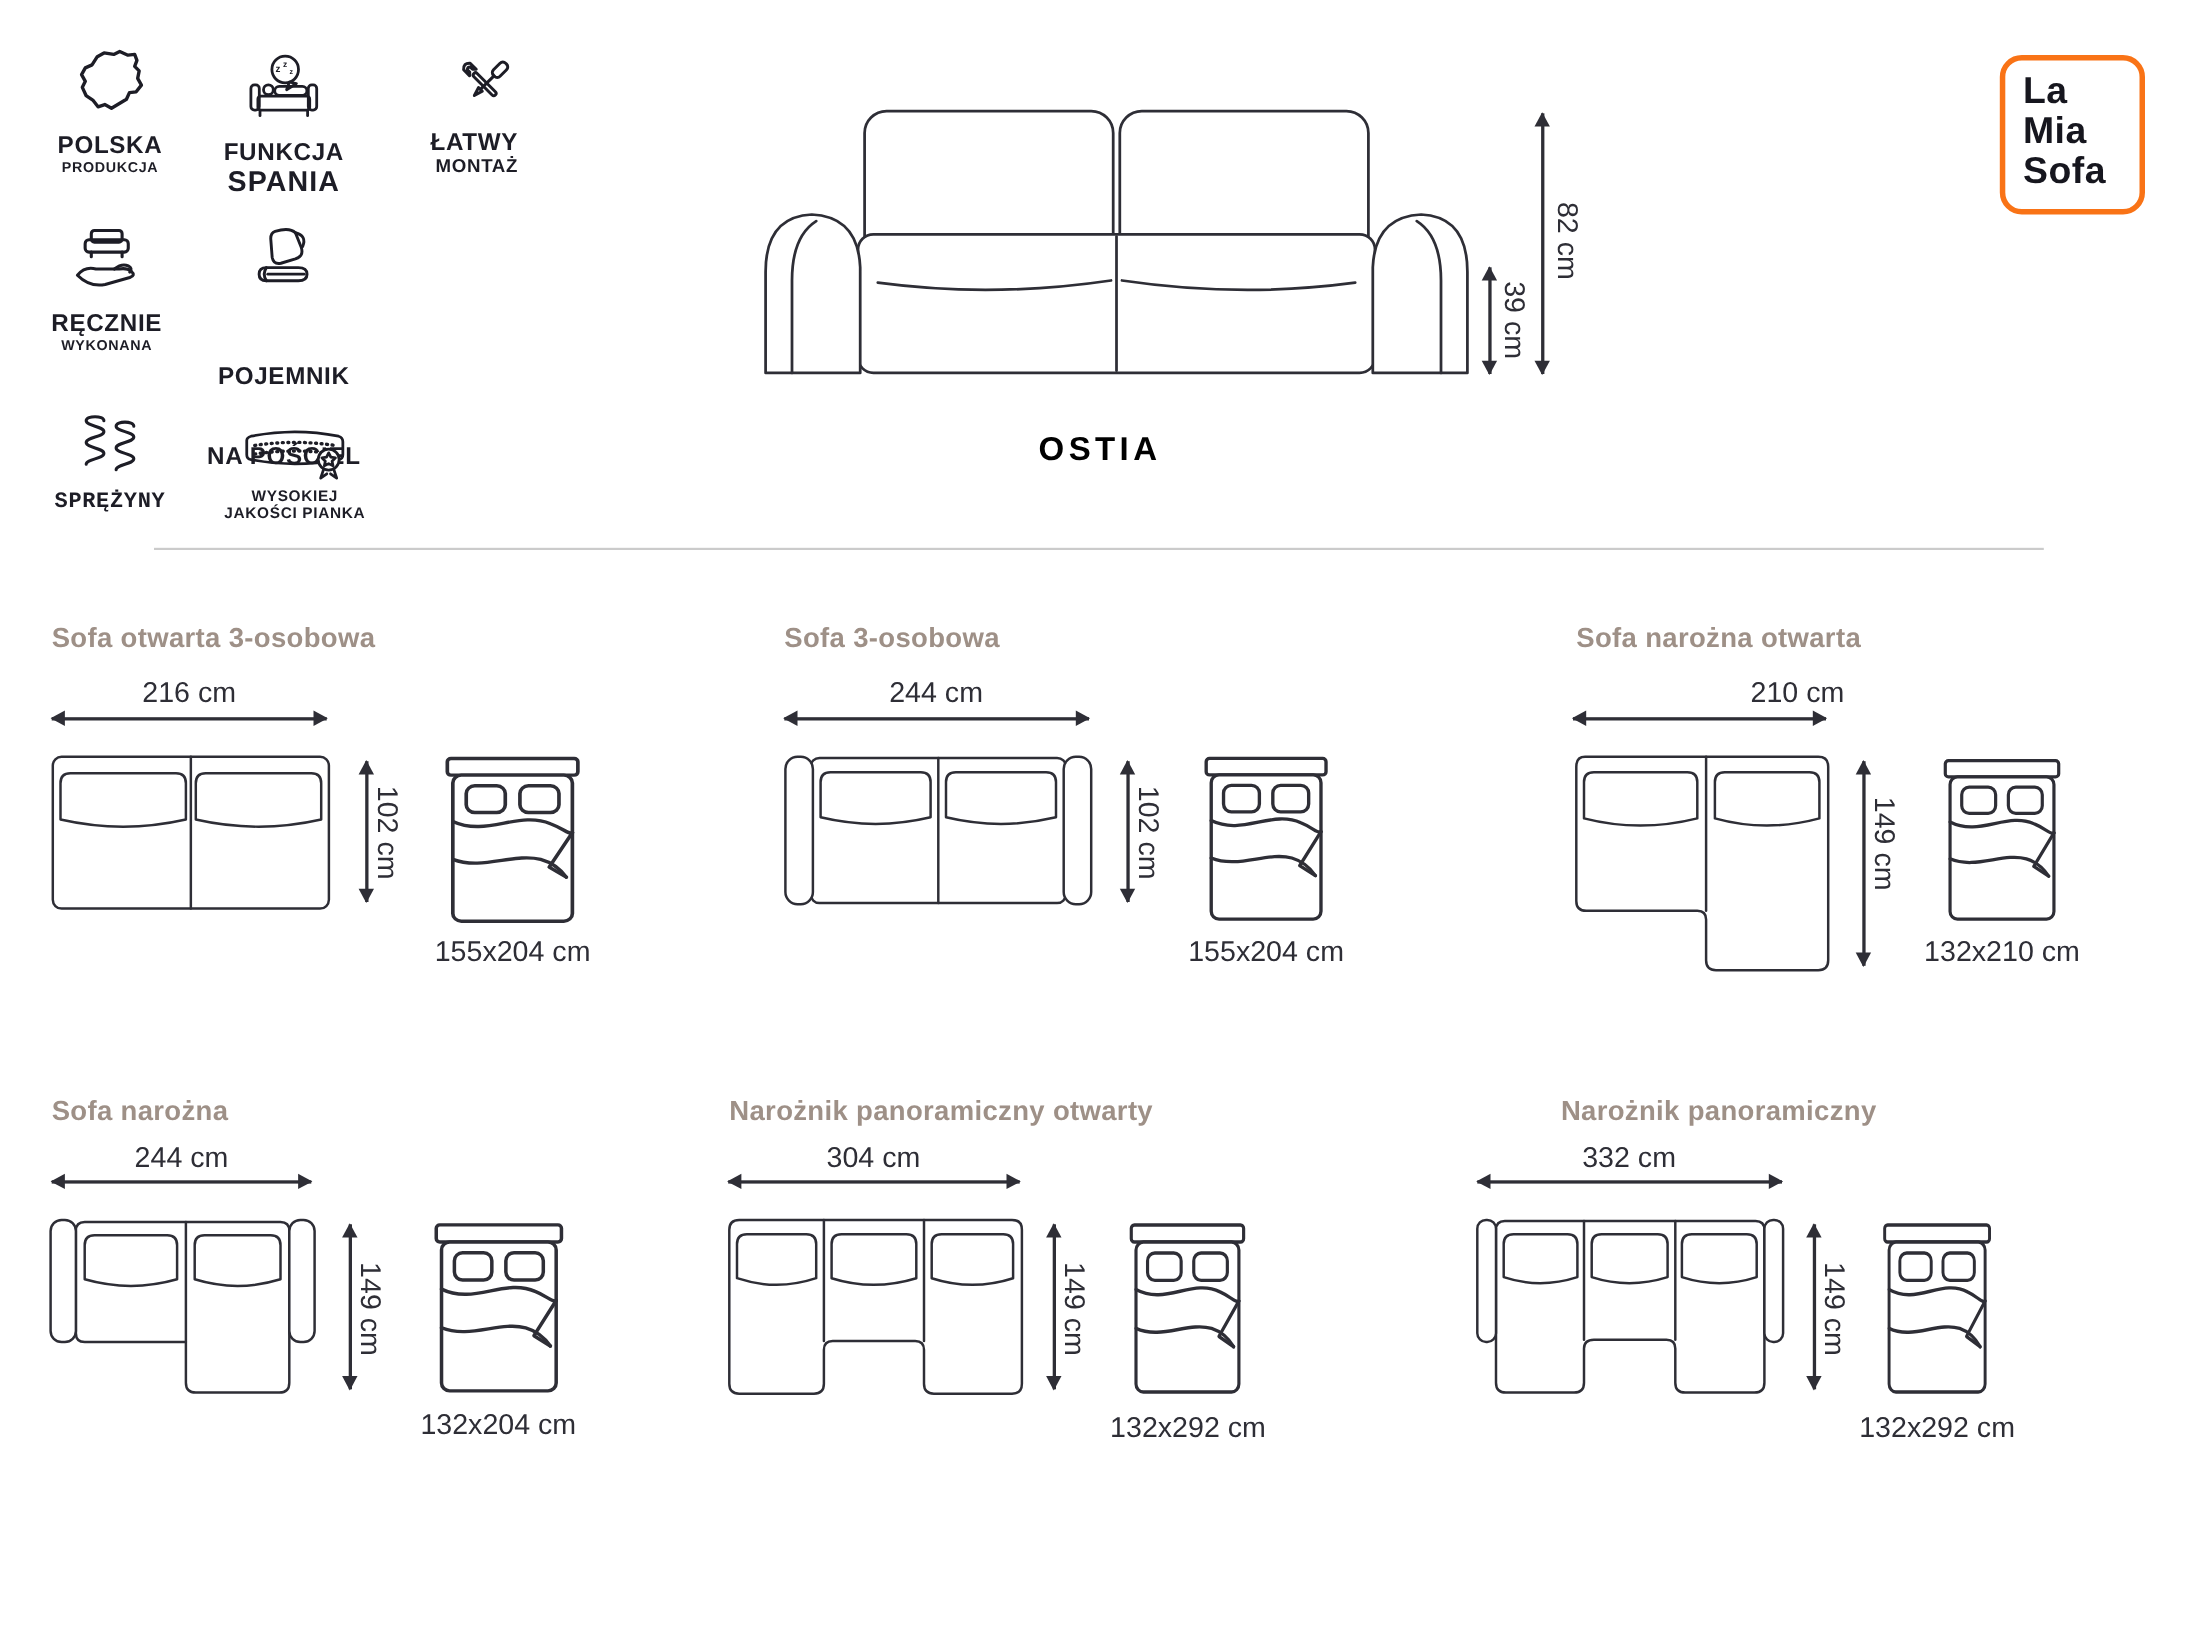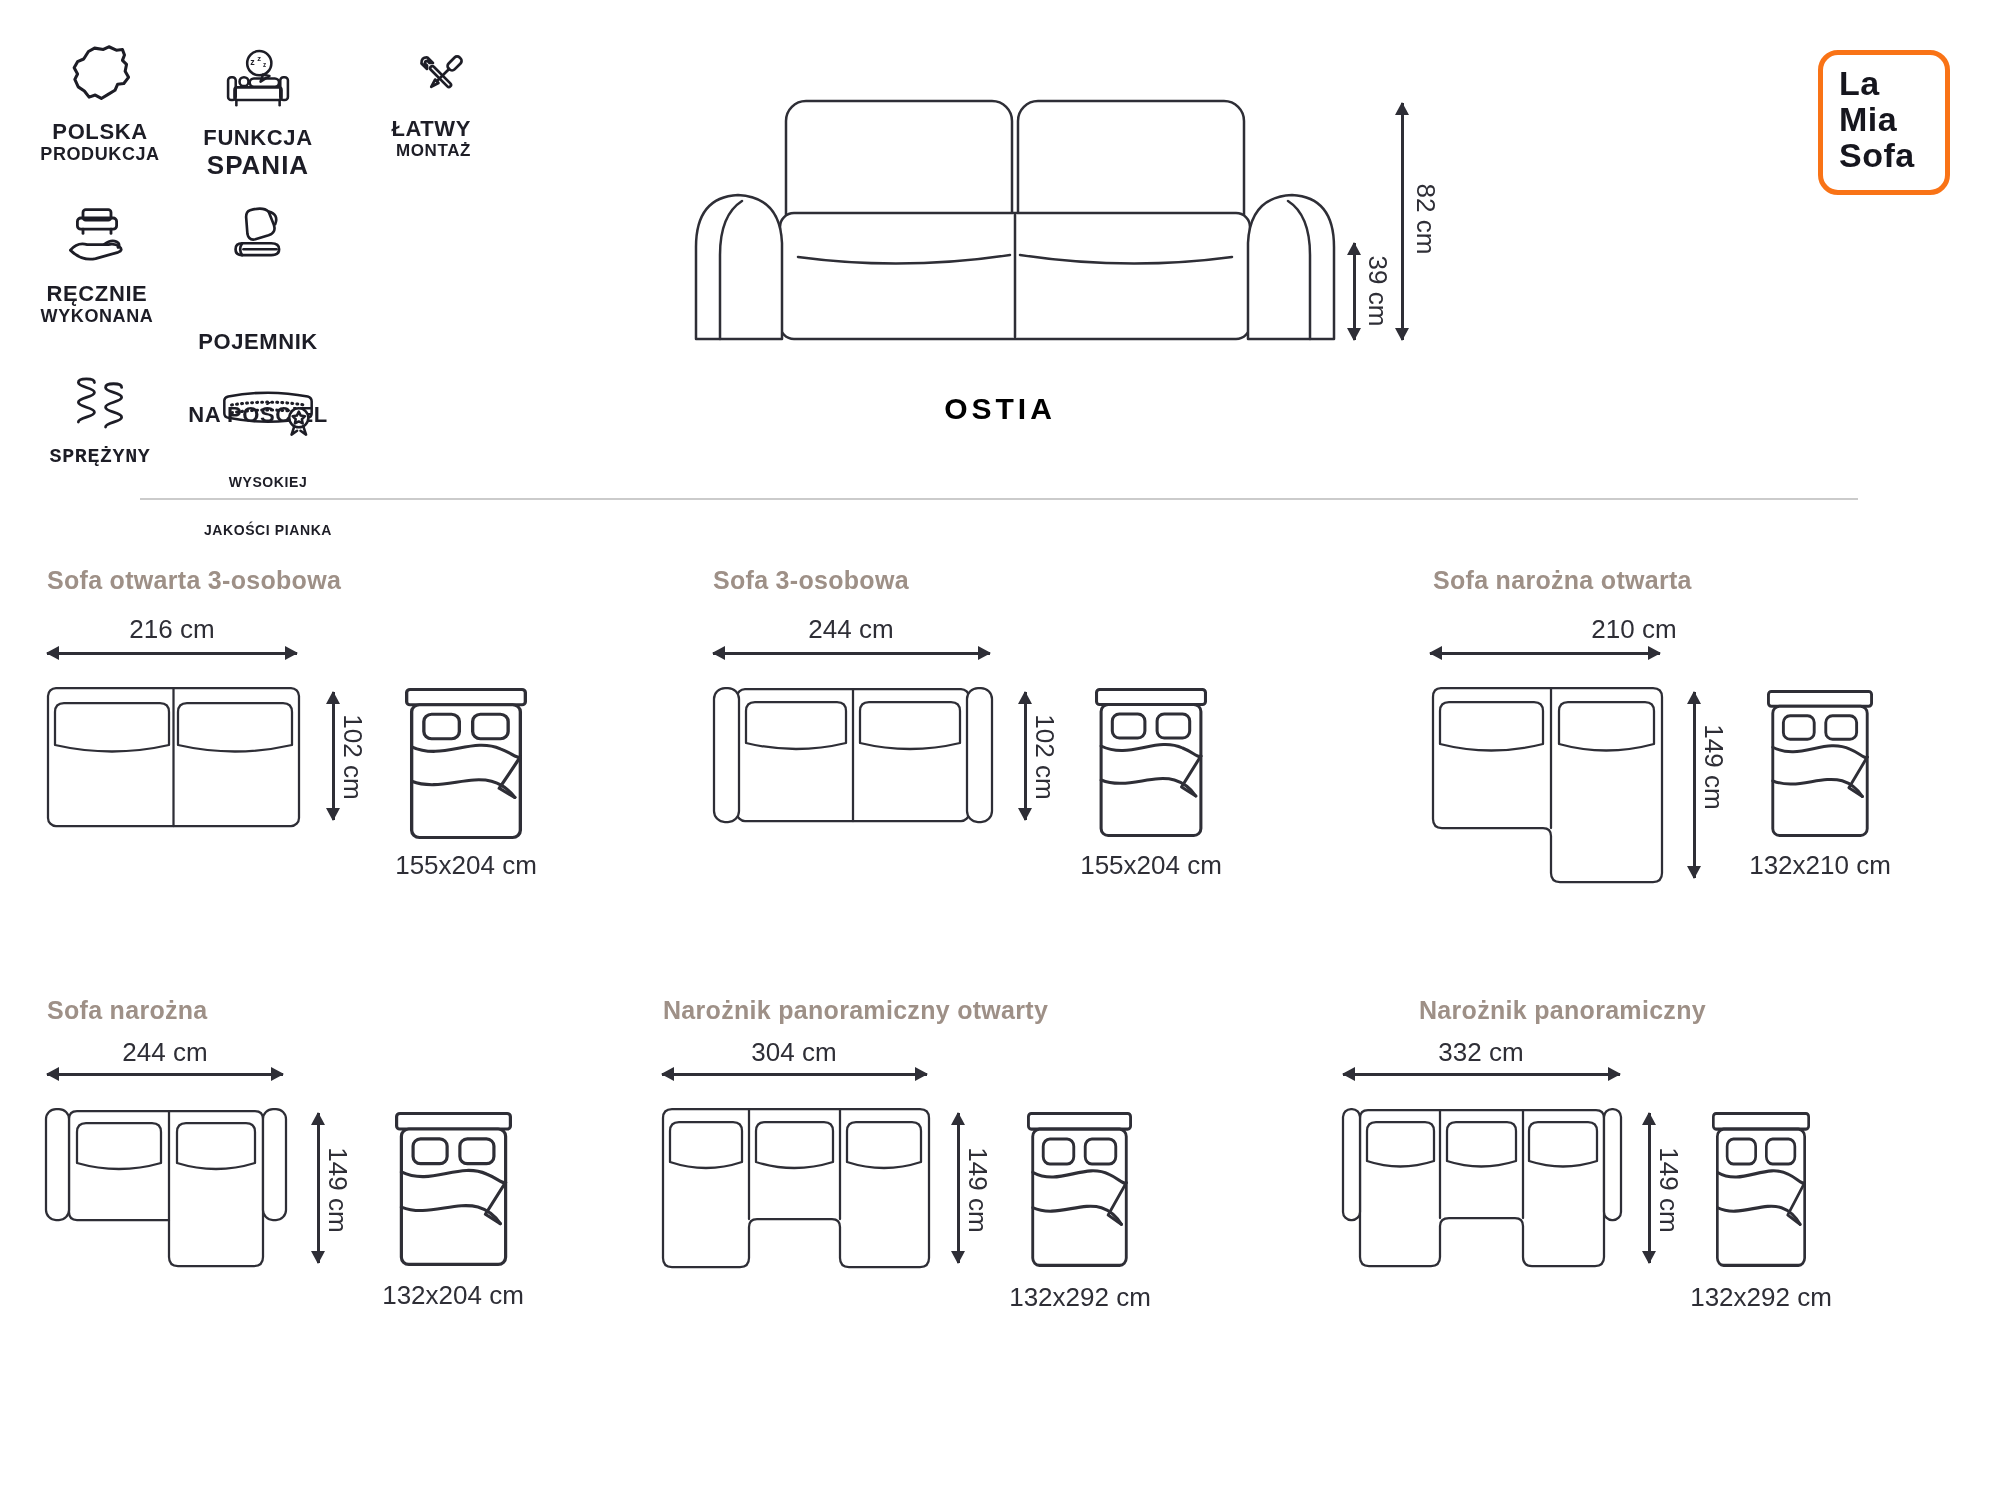--- a/index.html
+++ b/index.html
@@ -6,21 +6,21 @@
   #canvas{position:relative;width:2000px;height:1500px;background:#fff;overflow:hidden;
           font-family:"Liberation Sans",sans-serif;color:#2e2e36;}
   .abs{position:absolute;}
   svg{display:block;overflow:visible;}
   .ico{stroke:#1d1d26;fill:none;stroke-linejoin:round;stroke-linecap:round;}
   .draw{stroke:#2e2e36;fill:none;stroke-linejoin:round;stroke-linecap:round;}
   .fillw{fill:#ffffff;}
   
   .tile{position:absolute;display:flex;flex-direction:column;align-items:center;text-align:center;}
   .tl1{font-weight:bold;font-size:22px;letter-spacing:.6px;color:#1d1d26;margin-top:8px;line-height:1.1;}
-  .tl2{font-weight:bold;font-size:18px;letter-spacing:.6px;color:#1d1d26;line-height:1.2;}
+  .tl2{font-weight:bold;font-size:13px;letter-spacing:.6px;color:#1d1d26;line-height:1.2;}
   .tile-funkcja .tl2{font-size:26px;letter-spacing:1px;}
   .tile-latwy .tl2{font-size:17px;}
   .tile-pojemnik .tl2{font-size:22px;}
   .tile-sprezyny .tl1{font-size:20px;}
   .tile-pianka .tl1{font-size:14px;margin-top:5px;}
   .tile-pianka .tl2{font-size:14px;}
   
   .logo{position:absolute;left:1818px;top:50px;width:132px;height:145px;border:5px solid #f97316;
         border-radius:20px;box-sizing:border-box;padding:10px 0 16px 16px;}
   .logo div{font-size:34px;font-weight:bold;color:#16161e;line-height:1.06;letter-spacing:.5px;}
@@ -149,21 +149,21 @@
         <path d="M 46,12 C 46,4 20,4 20,12 C 20,20 46,20 46,28 C 46,36 20,36 20,44 C 20,52 46,52 46,60 C 46,68 20,68 20,76"></path>
         <g transform="translate(44,8)">
           <path d="M 46,12 C 46,4 20,4 20,12 C 20,20 46,20 46,28 C 46,36 20,36 20,44 C 20,52 46,52 46,60 C 46,68 20,68 20,76"></path>
         </g>
       </g>
     </svg>
     <div class="tl1">SPRĘŻYNY</div>
     <div class="tl2"></div>
   </div>
 
-  <div class="tile tile-pianka" style="left:186px;top:382px;width:164px;gap:32px;">
+  <div class="tile tile-pianka" style="left:186px;top:382px;width:164px;">
     <svg width="132" height="56" viewBox="0 0 170 100" preserveAspectRatio="xMidYMin meet">
       <g class="ico" stroke-width="4.5">
         <path d="M 14,26 Q 85,12 156,26 Q 163,28 163,35 L 163,56 Q 163,63 156,64 Q 85,78 14,64 Q 7,63 7,56 L 7,33 Q 7,28 14,26 Z"></path>
         <path d="M 20,41 Q 85,31 150,41" stroke-dasharray="1.5 7.5" stroke-width="5.5"></path>
         <path d="M 20,55 Q 85,45 150,55" stroke-dasharray="1.5 7.5" stroke-width="5.5"></path>
         <circle cx="140" cy="64" r="17" fill="#fff"></circle>
         <path d="M 140,53 L 143.5,60 L 151,61 L 145.5,66.5 L 147,74 L 140,70.5 L 133,74 L 134.5,66.5 L 129,61 L 136.5,60 Z"></path>
         <path d="M 132,79 L 127,94 L 137,87"></path>
         <path d="M 148,79 L 153,94 L 143,87"></path>
       </g>

